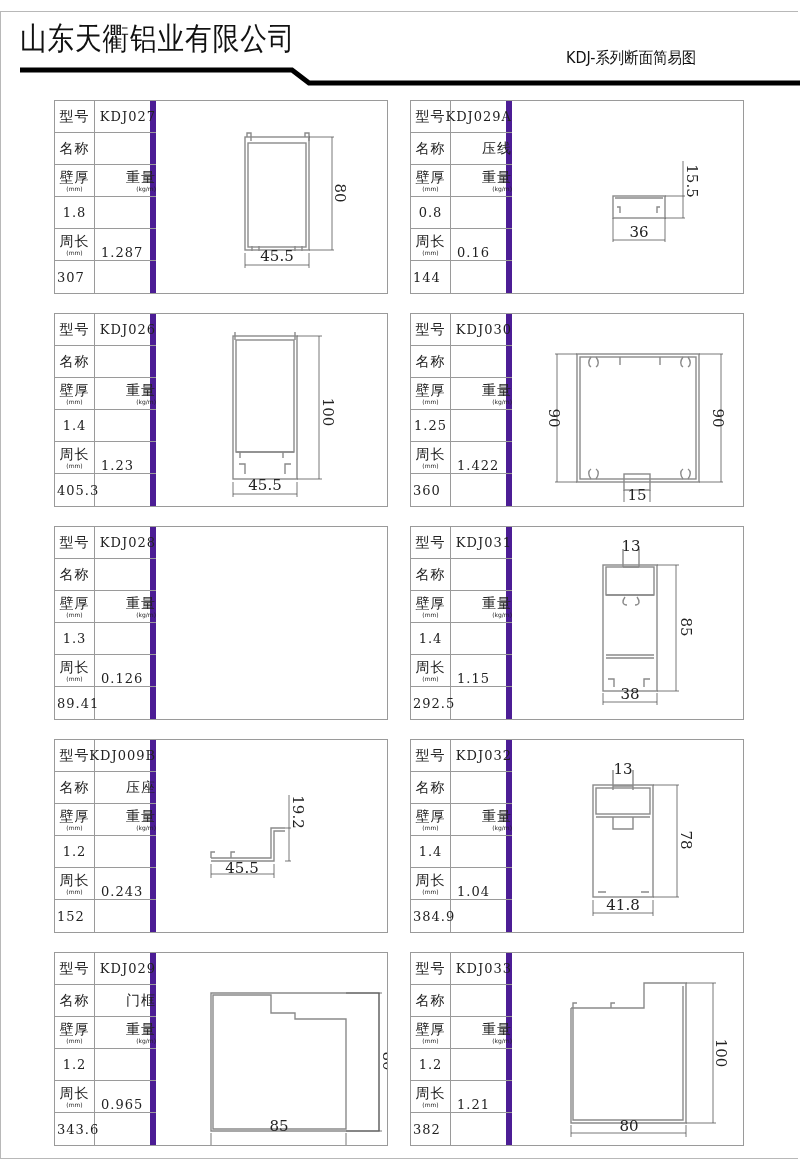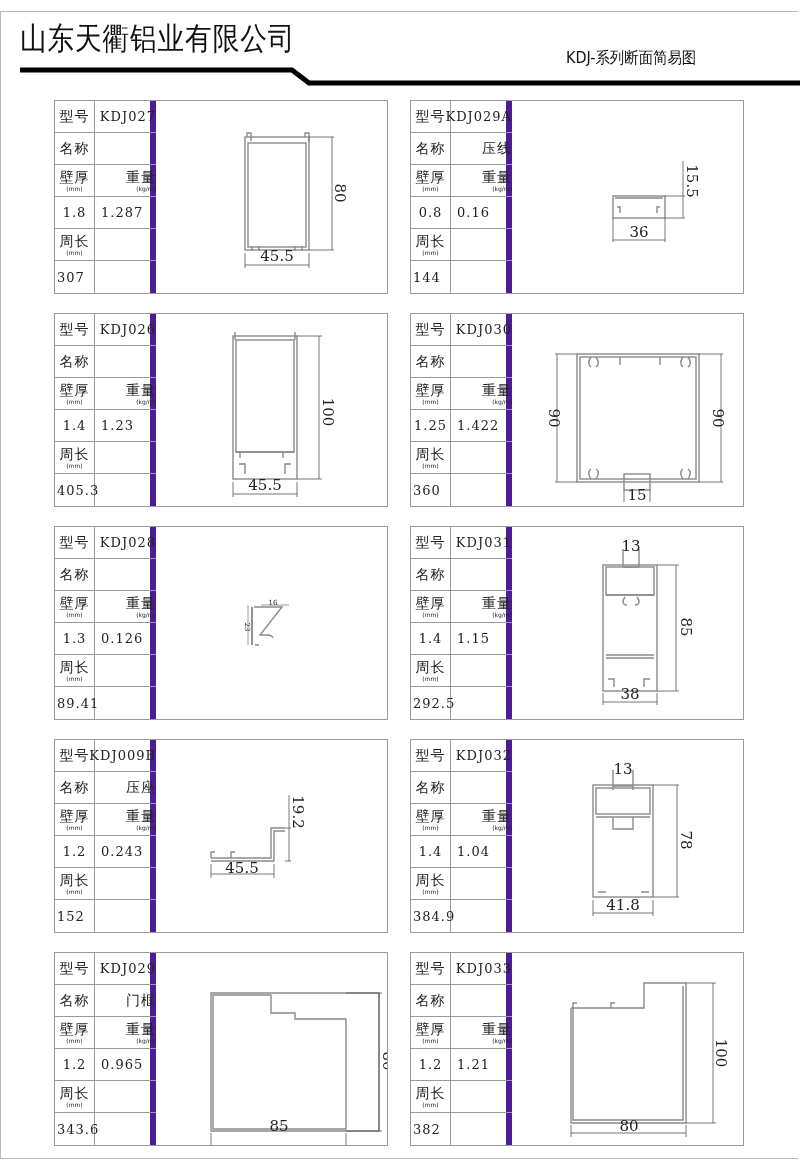--- a/index.html
+++ b/index.html
@@ -8,21 +8,21 @@
   .page-frame { position: absolute; left: 0; top: 11px; width: 798px; height: 1148px; border: 1px solid #b8b8b8; border-right: none; }
   .company-name { position: absolute; left: 20px; top: 18px; font-size: 31px; letter-spacing: 1px; color: #111; font-family: "DejaVu Sans", sans-serif; font-weight: normal; transform: scaleX(0.86); transform-origin: left top; white-space: nowrap; }
   .doc-subtitle { position: absolute; left: 566px; top: 48px; font-size: 16px; color: #111; font-family: "DejaVu Sans", sans-serif; transform: scaleX(0.9); transform-origin: left top; white-space: nowrap; }
   .header-bar { position: absolute; left: 0; top: 0; width: 800px; height: 100px; }
   .panel { position: absolute; width: 334px; height: 194px; border: 1px solid #9a9a9a; background: #fff; }
   .spec-table { position: absolute; left: 0; top: 0; width: 101px; height: 192px; border-right: 6px solid #4c1d95; }
   .spec-row { position: absolute; left: 0; width: 101px; border-bottom: 1px solid #9a9a9a; height: 32px; }
   .spec-row:last-child { border-bottom: none; }
   .cell-l { position: absolute; left: 0; top: 0; width: 40px; height: 100%; border-right: 1px solid #9a9a9a; display: flex; flex-direction: column; align-items: center; justify-content: center; font-size: 14px; }
   .cell-r { position: absolute; left: 40px; top: 0; width: 61px; height: 100%; display: flex; flex-direction: column; align-items: flex-end; justify-content: center; font-size: 13px; white-space: nowrap; }
-  .cell-r.left { justify-content: center; align-items: flex-start; padding-left: 6px; }
+  .cell-r.left { justify-content: flex-end; align-items: flex-start; padding-left: 6px; margin-top: 32px; }
   .cell-l.left { align-items: flex-start; padding-left: 2px; }
   .lbl { font-family: "DejaVu Sans", sans-serif; font-size: 14px; line-height: 15px; letter-spacing: 1px; }
   .unit { font-size: 6px; line-height: 7px; font-family: "DejaVu Sans", sans-serif; }
   .val { font-size: 13px; letter-spacing: 1px; }
   .drawing { position: absolute; left: 102px; top: 0; width: 230px; height: 192px; }
   .drawing svg { width: 100%; height: 100%; }
 </style>
 </head>
 <body>
 
@@ -326,29 +326,20 @@
         </div>
         <div class="cell-r"></div>
       </div>
       <div class="spec-row" style="top:160px">
         <div class="cell-l left">
             <span class="val">89.41</span>
           </div>
         <div class="cell-r"></div>
       </div>
     </div>
-    <div class="drawing"><svg viewBox="0 0 230 192" xmlns="http://www.w3.org/2000/svg">
-          <g fill="none" stroke="#8a8a8a" stroke-width="1.4">
-            <path d="M95 80 v38 M97 80 h28 l-22 28 h8 M98 118 h4"></path>
-            <path d="M110 108 c4 0 6 2 6 3"></path>
-     <path stroke="#555" stroke-width="0.6" d="M95 80 v38 M91 78 v40 M104 78 h28"></path>
-          </g>
-          <text x="116" y="78" font-size="7" font-family="DejaVu Serif, serif" fill="#222" text-anchor="middle">16</text>
-          <text x="88" y="100" font-size="7" font-family="DejaVu Serif, serif" fill="#222" text-anchor="middle" transform="rotate(90 88 100)">23</text>
-        </svg></div>
   </div>
     <div class="panel" style="left: 410px; top: 526px;">
     <div class="spec-table">
       <div class="spec-row" style="top:0">
         <div class="cell-l">
             <span class="lbl">型号</span>
           </div>
         <div class="cell-r">
             <span class="val">KDJ031</span>
           </div>

